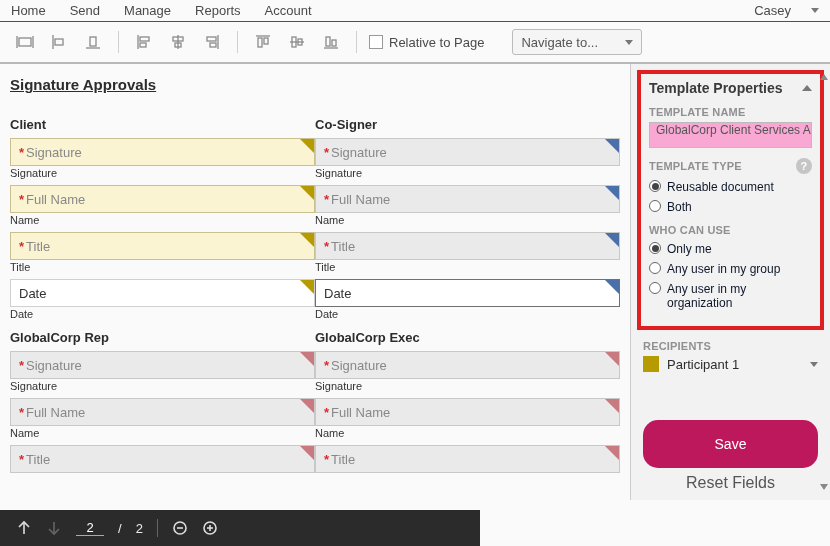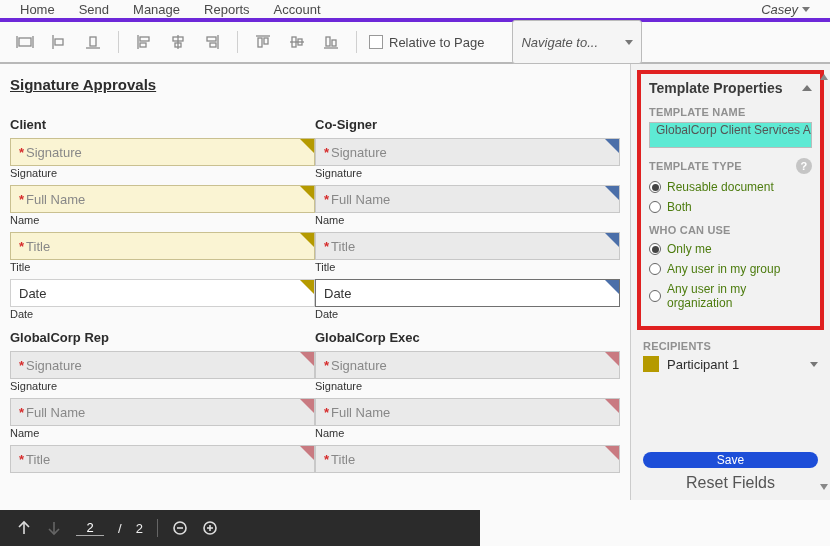--- a/index.html
+++ b/index.html
@@ -1,32 +1,32 @@
 <!DOCTYPE html>
 <html><head>
 <meta charset="utf-8">
 <style>
 * { box-sizing: border-box; margin: 0; padding: 0; }
 body { font-family: -apple-system, "Segoe UI", Arial, sans-serif; font-size: 13px; color: #2c2c2c; background: #fafafa; width: 830px; height: 546px; overflow: hidden; position: relative; }
 
 
-.topnav { display: flex; align-items: center; height: 22px; padding: 0 20px; background: #fafafa; border-bottom: 4px solid #6d28d9; }
+.topnav { display: flex; align-items: center; height: 22px; padding: 0 11px; background: #fafafa; border-bottom: 1px solid #6d28d9; }
 .topnav .nav-item { margin-right: 24px; color: #4a4a4a; cursor: pointer; }
 .topnav .spacer { flex: 1; }
-.topnav .user { color: #4a4a4a; cursor: pointer; display: flex; align-items: center; gap: 4px; font-style: italic; }
+.topnav .user { color: #4a4a4a; cursor: pointer; display: flex; align-items: center; gap: 20px; }
 .caret-down { width: 0; height: 0; border-left: 4px solid transparent; border-right: 4px solid transparent; border-top: 5px solid #777; display: inline-block; }
 
 
 .toolbar { display: flex; align-items: center; height: 42px; padding: 0 12px; gap: 8px; background: #fafafa; border-bottom: 2px solid #b8b8b8; }
 .tool-btn { width: 26px; height: 26px; display: flex; align-items: center; justify-content: center; border: 1px solid transparent; border-radius: 2px; cursor: pointer; }
 .tool-btn svg { stroke: #8a8a8a; fill: none; stroke-width: 1.3; }
 .tool-sep { width: 1px; height: 22px; background: #d0d0d0; margin: 0 4px; }
 .relative-check { display: flex; align-items: center; gap: 6px; color: #4a4a4a; cursor: pointer; }
 .checkbox { width: 14px; height: 14px; border: 1px solid #999; background: #fff; }
-.navigate { margin-left: 20px; width: 130px; height: 44px; border: 1px solid #bbb; background: #f5f5f5; display: flex; align-items: center; justify-content: space-between; padding: 0 8px; cursor: pointer; color: #555; border-radius: 3px; font-style: italic; }
+.navigate { margin-left: 20px; width: 130px; height: 26px; border: 1px solid #bbb; background: #f5f5f5; display: flex; align-items: center; justify-content: space-between; padding: 0 8px; cursor: pointer; color: #555; border-radius: 3px; }
 
 
 .main { display: flex; height: calc(100% - 74px - 36px); }
 .canvas { flex: 1; padding: 12px 10px; overflow: auto; background: #fafafa; }
 .canvas h3 { font-size: 15px; text-decoration: underline; margin-bottom: 14px; font-weight: bold; }
 .columns { display: flex; }
 .col { flex: 1; min-width: 0; }
 .group-title { font-weight: bold; font-size: 13px; margin-bottom: 6px; margin-top: 10px; }
 .field { position: relative; margin-bottom: 2px; }
 .field-box { height: 28px; border: 1px solid #ccc; display: flex; align-items: center; padding: 0 8px; font-size: 13px; color: #888; position: relative; }
@@ -42,35 +42,35 @@
 .field-label { font-size: 11px; color: #333; margin-bottom: 6px; margin-top: 1px; }
 
 
 .panel { width: 200px; background: #f2f2f2; border-left: 1px solid #ccc; display: flex; flex-direction: column; position: relative; }
 .panel-inner { flex: 1; overflow: auto; }
 .highlight-box { border: 4px solid #e02020; margin: 6px; padding: 6px 8px 10px 8px; background: #f2f2f2; }
 .panel-header { display: flex; justify-content: space-between; align-items: center; font-weight: bold; font-size: 14px; color: #3a3a3a; margin-bottom: 8px; cursor: pointer; }
 .chev-up { width: 0; height: 0; border-left: 5px solid transparent; border-right: 5px solid transparent; border-bottom: 6px solid #777; }
 .panel-sub { font-size: 11px; font-weight: bold; color: #909090; margin: 10px 0 4px 0; letter-spacing: .2px; display: flex; justify-content: space-between; align-items: center; }
 .help-icon { width: 16px; height: 16px; border-radius: 50%; background: #c5c5c5; color: #fff; font-size: 11px; display: flex; align-items: center; justify-content: center; font-weight: bold; }
-.panel-input { width: 100%; height: 26px; border: 1px solid #bbb; background: #5eead4; padding: 0 6px; font-size: 12px; color: #555; overflow: hidden; white-space: nowrap; }
-.radio-row { display: flex; align-items: center; gap: 6px; margin: 6px 0; font-size: 12px; color: #4d7c0f; cursor: pointer; }
+.panel-input { width: 100%; height: 26px; border: 1px solid #bbb; background: #f9a8d4; padding: 0 6px; font-size: 12px; color: #555; overflow: hidden; white-space: nowrap; }
+.radio-row { display: flex; align-items: flex-start; gap: 6px; margin: 6px 0; font-size: 12px; color: #0f172a; cursor: pointer; }
 .radio { width: 12px; height: 12px; border: 1px solid #666; border-radius: 50%; background: #fff; display: flex; align-items: center; justify-content: center; flex-shrink: 0; }
 .radio.sel::after { content: ""; width: 7px; height: 7px; background: #444; border-radius: 50%; }
 .recipients { padding: 0 12px; }
 .participant { display: flex; align-items: center; gap: 8px; margin: 4px 0 8px 0; cursor: pointer; }
 .swatch { width: 16px; height: 16px; background: #b59a00; }
 .scrollbar-hint { position: absolute; right: 2px; top: 10px; bottom: 10px; width: 8px; }
 .scrollbar-hint .arrow { width: 0; height: 0; border-left: 4px solid transparent; border-right: 4px solid transparent; position: absolute; left: 0; }
 .scrollbar-hint .arrow.up { border-bottom: 6px solid #888; top: 0; }
 .scrollbar-hint .arrow.down { border-top: 6px solid #888; bottom: 0; }
 
 
 .panel-actions { padding: 8px 12px; text-align: center; }
-.save-btn { width: 100%; height: 16px; background: #1d4ed8; color: #fff; border: none; border-radius: 15px; font-size: 12px; font-weight: 500; cursor: pointer; }
+.save-btn { width: 100%; height: 48px; background: #be185d; color: #fff; border: none; border-radius: 15px; font-size: 14px; font-weight: 500; cursor: pointer; }
 .reset-link { margin-top: 6px; font-size: 16px; color: #555; cursor: pointer; }
 
 
 .footer { position: absolute; left: 0; bottom: 0; height: 36px; background: #2b2b2b; color: #eee; display: flex; align-items: center; padding: 0 16px; gap: 14px; width: 480px; }
 .footer .ico { cursor: pointer; display: flex; align-items: center; }
 .footer .page-input { width: 28px; background: transparent; border: none; border-bottom: 1px solid #aaa; color: #fff; text-align: center; font-size: 13px; }
 .footer .sep { width: 1px; height: 18px; background: #666; }
 .footer svg { stroke: #ddd; fill: none; stroke-width: 1.6; }
 .footer .ico.disabled svg { stroke: #666; }
 </style>

